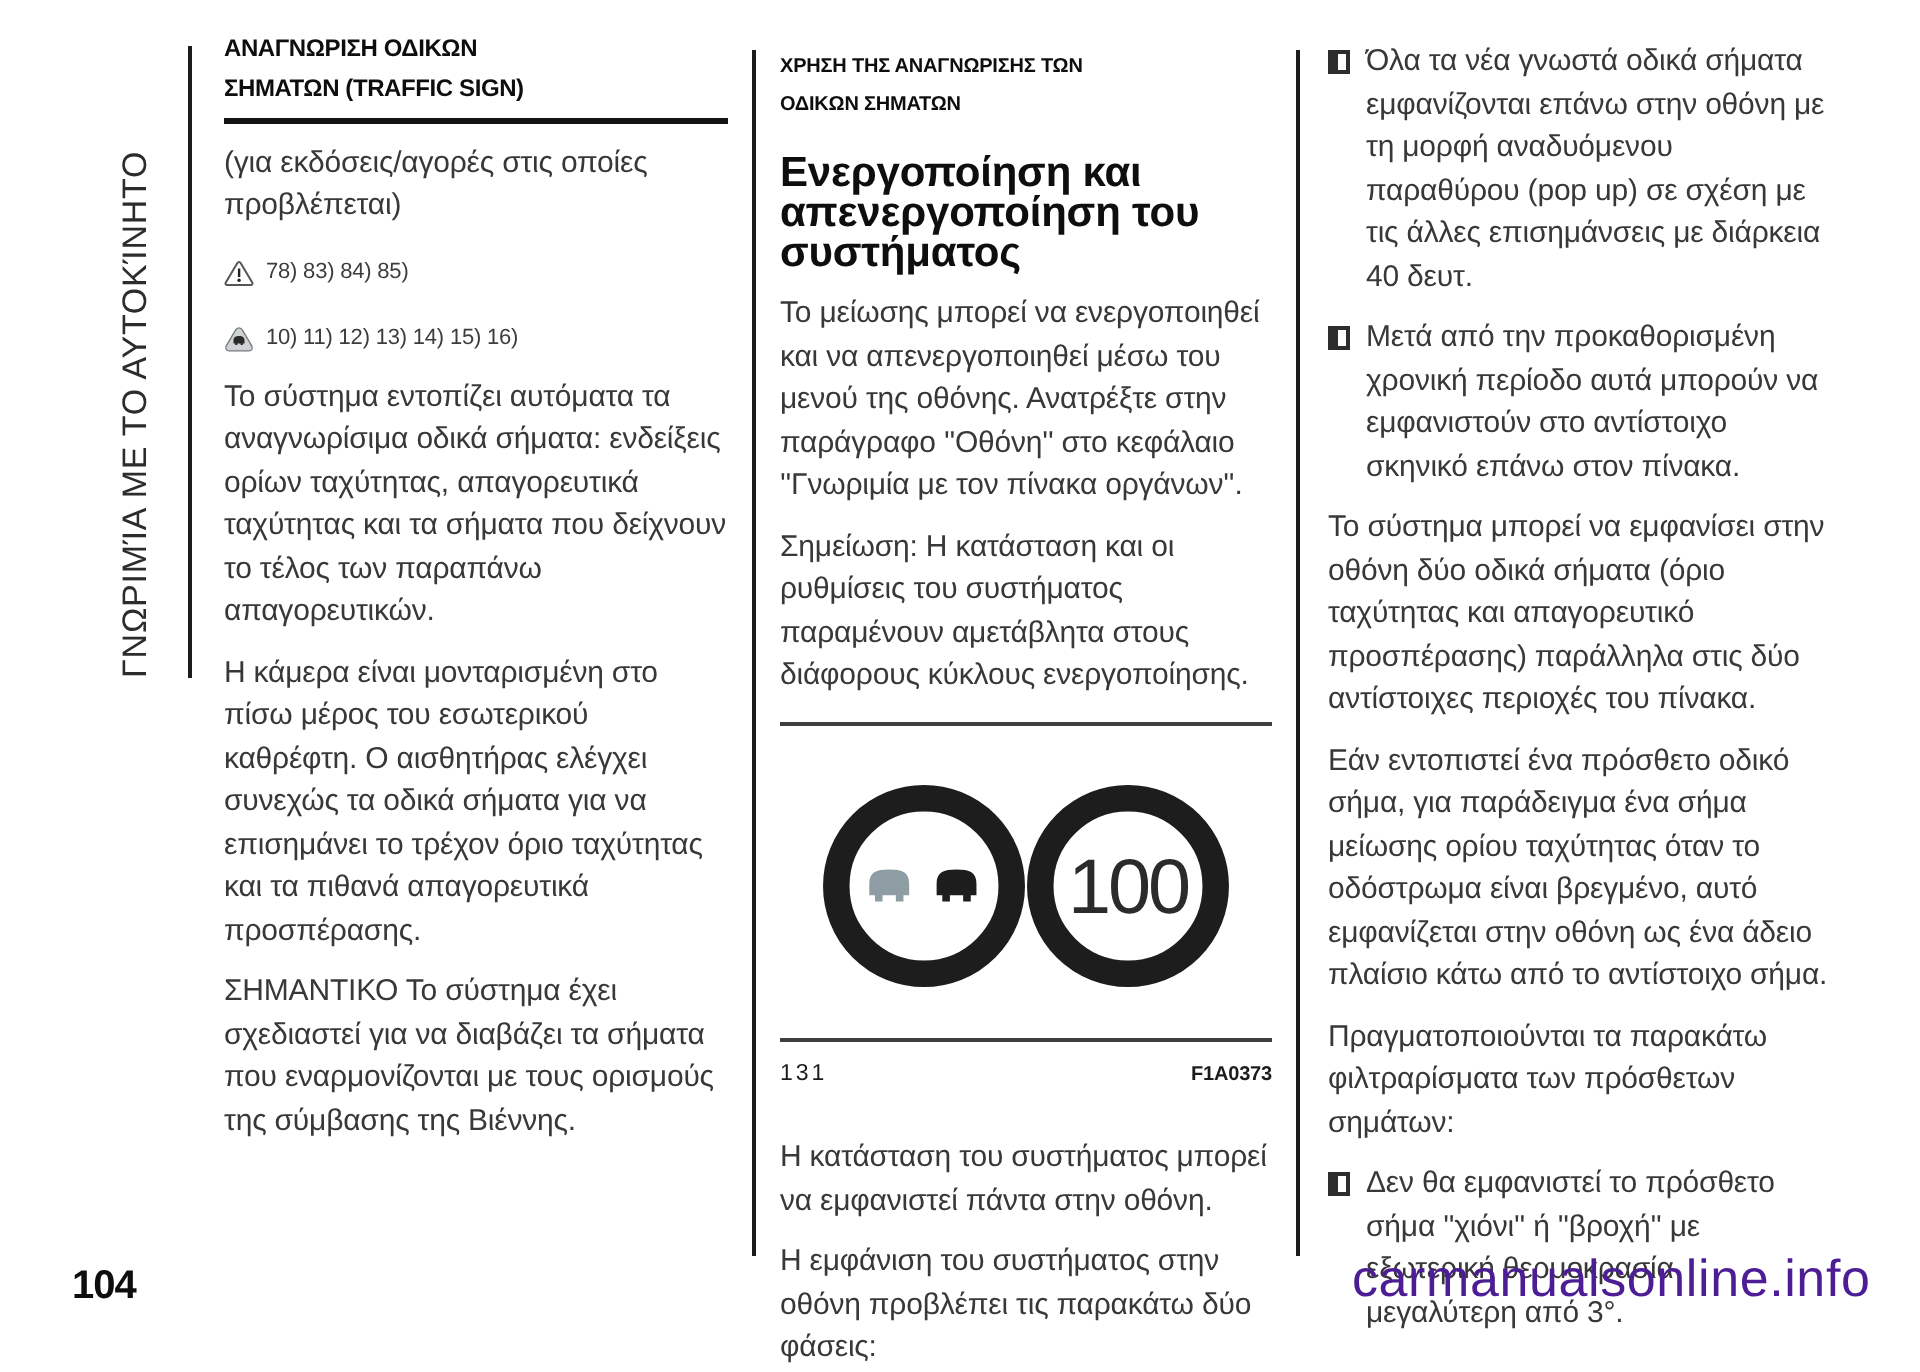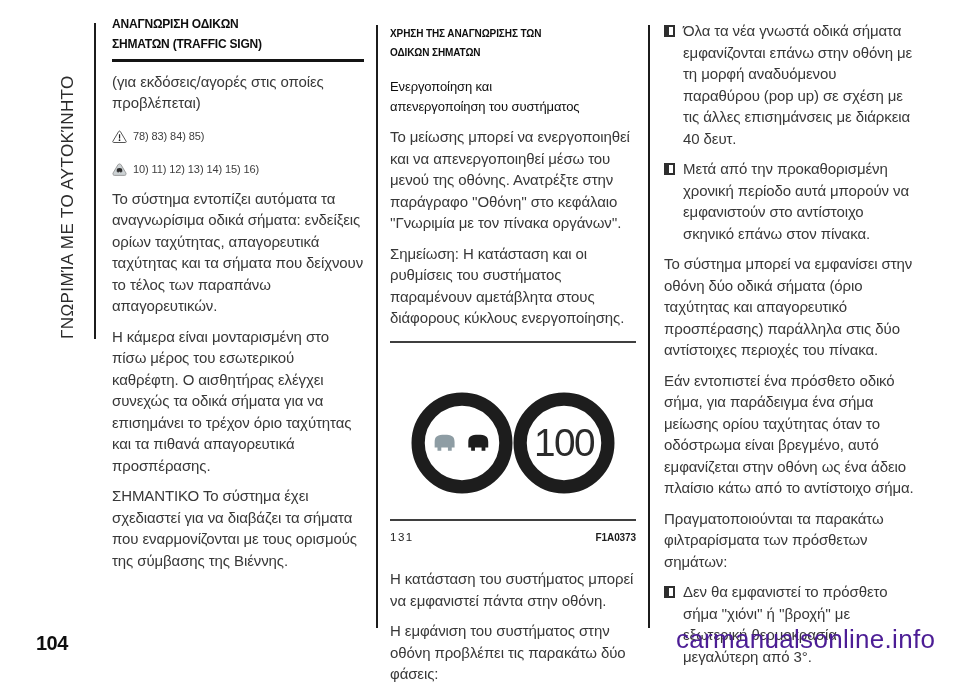--- a/index.html
+++ b/index.html
@@ -27,39 +27,39 @@
   .col2 { left:390px; top:24px;  width:246px; }
   .col3 { left:664px; top:20px;  width:252px; }
   .colsep { position:absolute; top:25px; width:2px; height:603px; background:#1c1c1c; }
   .sep1 { left:376px; }
   .sep2 { left:648px; }
 
   
   .h1 { font-size:12px; line-height:20px; font-weight:bold; color:#0e0e0e; letter-spacing:-0.2px; }
   .h1-rule { height:2.5px; background:#141414; margin:5px 0 9px 0; }
   .h2 { font-size:10px; line-height:19px; font-weight:bold; color:#0e0e0e; margin:0 0 15px 0; letter-spacing:-0.1px; }
-  .h3 { font-size:13px; line-height:20px; font-weight:normal; color:#0e0e0e; margin:0 0 9px 0; }
+  .h3 { font-size:21px; line-height:20px; font-weight:bold; color:#0e0e0e; margin:0 0 9px 0; }
   .note { margin:0 0 10px 0; }
 
   
   .ref-row { display:flex; align-items:center; gap:6px; margin:12px 0 7px 0; font-size:11px; color:#3d3d3d; }
   .ref-row svg { flex:0 0 auto; display:block; }
   .body-start { margin-top:12px; }
 
   
   .bullet-item { position:relative; padding-left:19px; margin:0 0 9px 0; }
   .bullet-marker {
     position:absolute; left:0; top:5px; width:11px; height:12px;
     border:2px solid #2e2e2e; border-left-width:5px; box-sizing:border-box; background:#fff;
   }
 
   
   .figure { margin:12px 0 20px 0; }
   .fig-rule { height:2px; background:#3f3f3f; }
-  .signs { display:flex; justify-content:center; align-items:center; padding:29px 0 25px 0;margin-top:20px; }
+  .signs { display:flex; justify-content:center; align-items:center; padding:29px 0 25px 0; }
   .fig-caption { display:flex; justify-content:space-between; align-items:baseline; margin-top:6px; color:#1c1c1c;text-align:center; }
   .fig-num  { font-size:11.5px; letter-spacing:1.5px; }
   .fig-code { font-size:10px; font-weight:bold; }
 
   
   .pagenum   { position:absolute; left:36px; top:632px; font-size:20px; font-weight:bold; color:#0e0e0e; letter-spacing:-0.5px; }
   .watermark { position:absolute; left:676px; top:624px; font-size:26px; color:#4c1d95; letter-spacing:0.3px; }
 </style>
 </head>
 <body>

